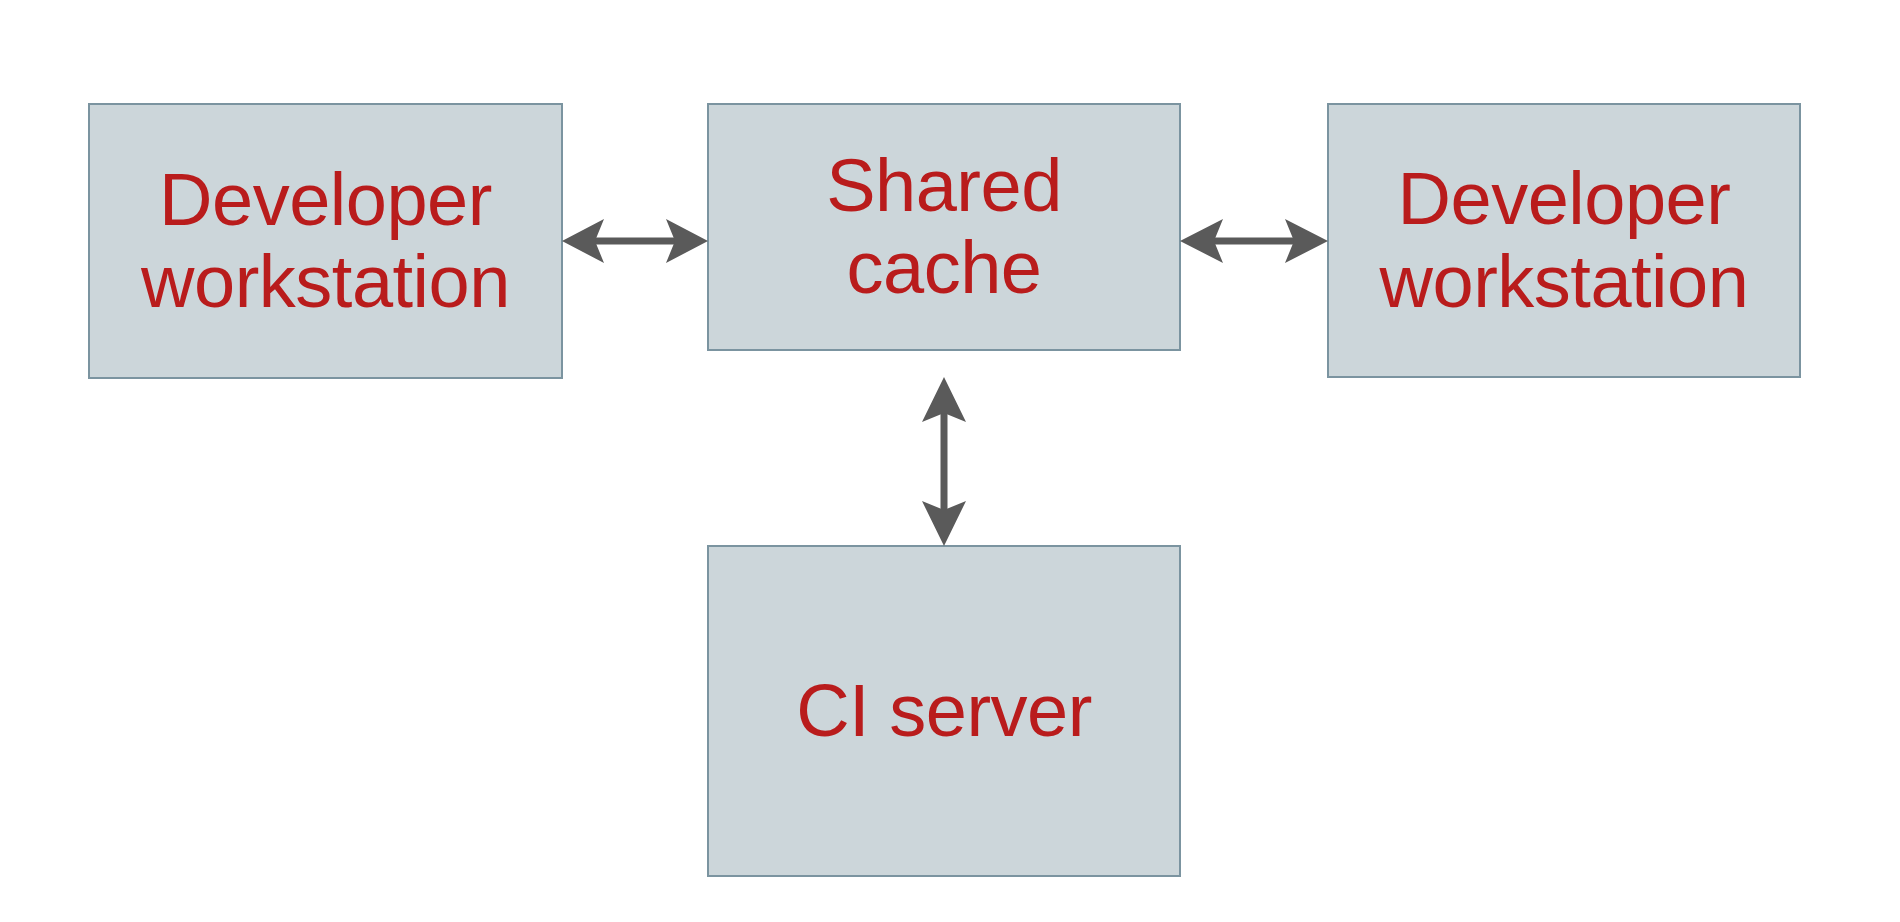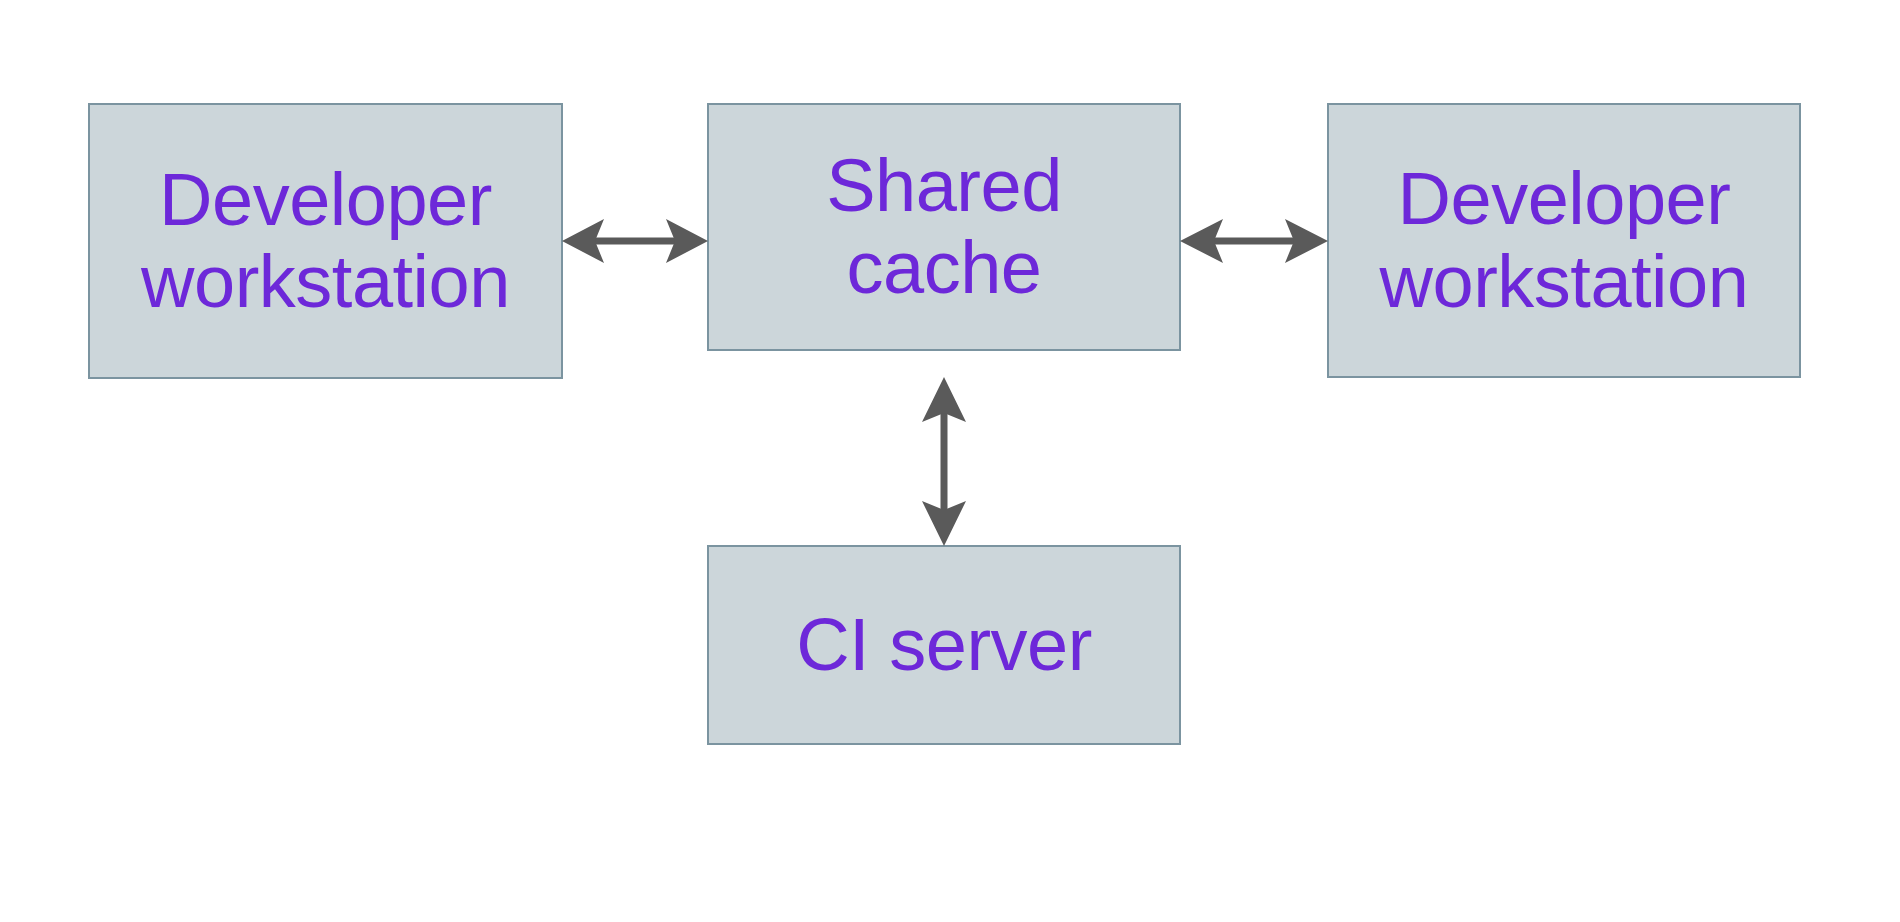--- a/index.html
+++ b/index.html
@@ -25,37 +25,37 @@
     position: absolute;
     box-sizing: border-box;
     background: #ccd6da;
     border: 2px solid #7b94a0;
     display: flex;
     align-items: center;
     justify-content: center;
   }
 
   .node-label {
-    color: #6d28d9;
+    color: #b91c1c;
     font-family: "Liberation Sans", sans-serif;
     font-size: 74px;
     font-weight: 400;
     line-height: 1.11;
     text-align: center;
     white-space: pre;
     letter-spacing: -0.5px;
     
     overflow: visible;
   }
 
   
   #node-dev-left   { left: 88px;   top: 103px; width: 475px; height: 276px; }
   #node-cache      { left: 707px;  top: 103px; width: 474px; height: 248px; }
   #node-dev-right  { left: 1327px; top: 103px; width: 474px; height: 275px; }
-  #node-ci         { left: 707px;  top: 545px; width: 474px; height: 200px; }
+  #node-ci         { left: 707px;  top: 545px; width: 474px; height: 332px; }
 
   
   .arrow {
     position: absolute;
     overflow: visible;
   }
   #arrow-left-cache  { left: 560px;  top: 206px; width: 150px; height: 70px; }
   #arrow-cache-right { left: 1178px; top: 206px; width: 152px; height: 70px; }
   #arrow-cache-ci    { left: 909px;  top: 375px; width: 70px;  height: 173px; }
 </style>

